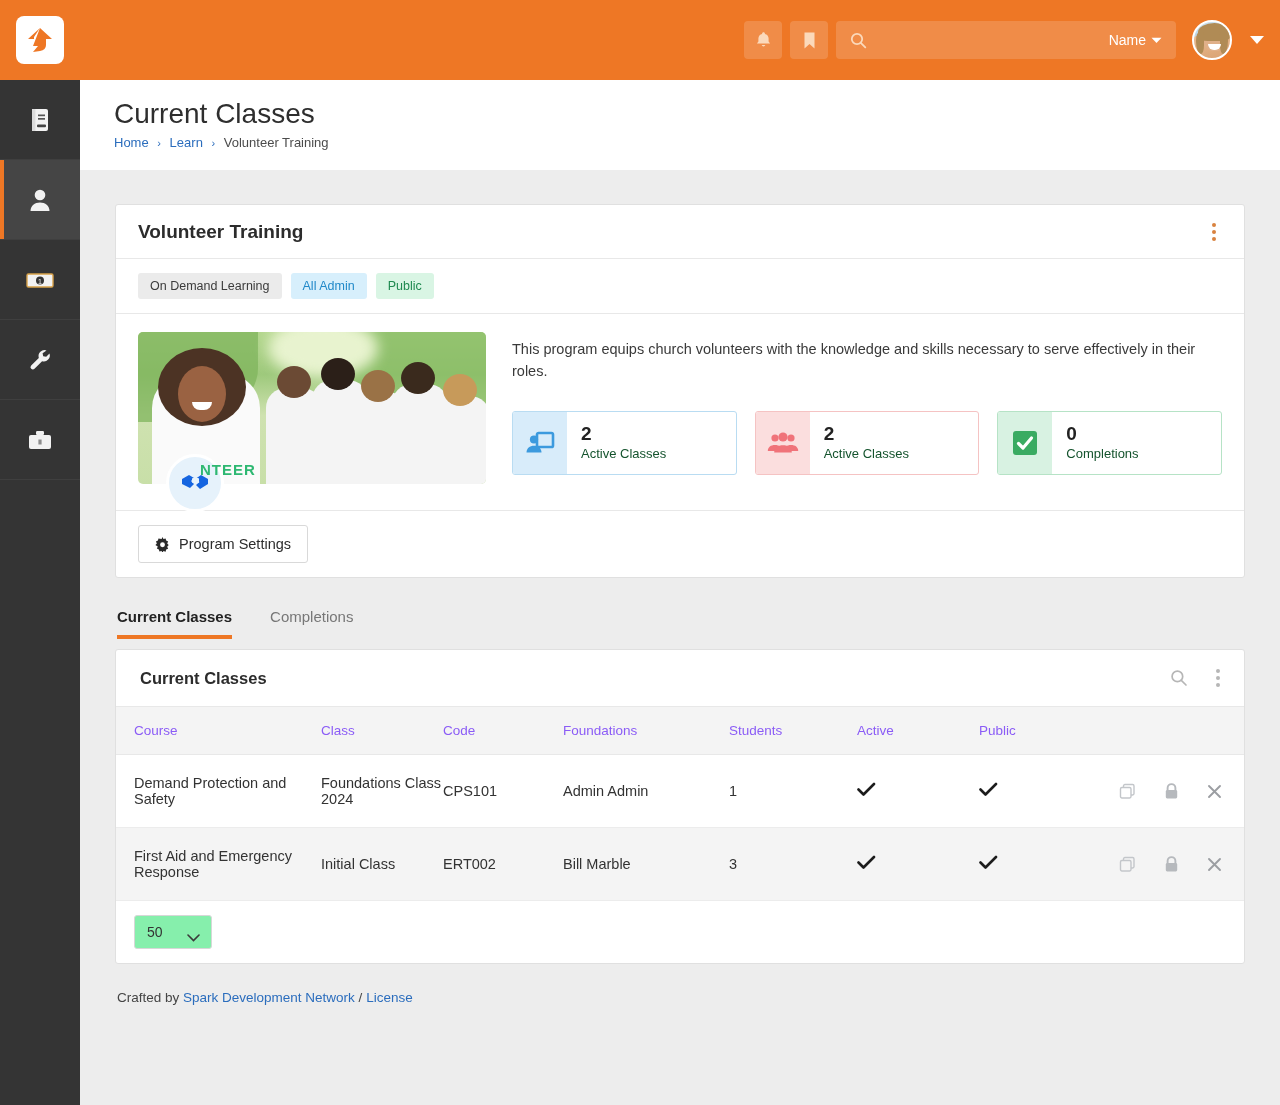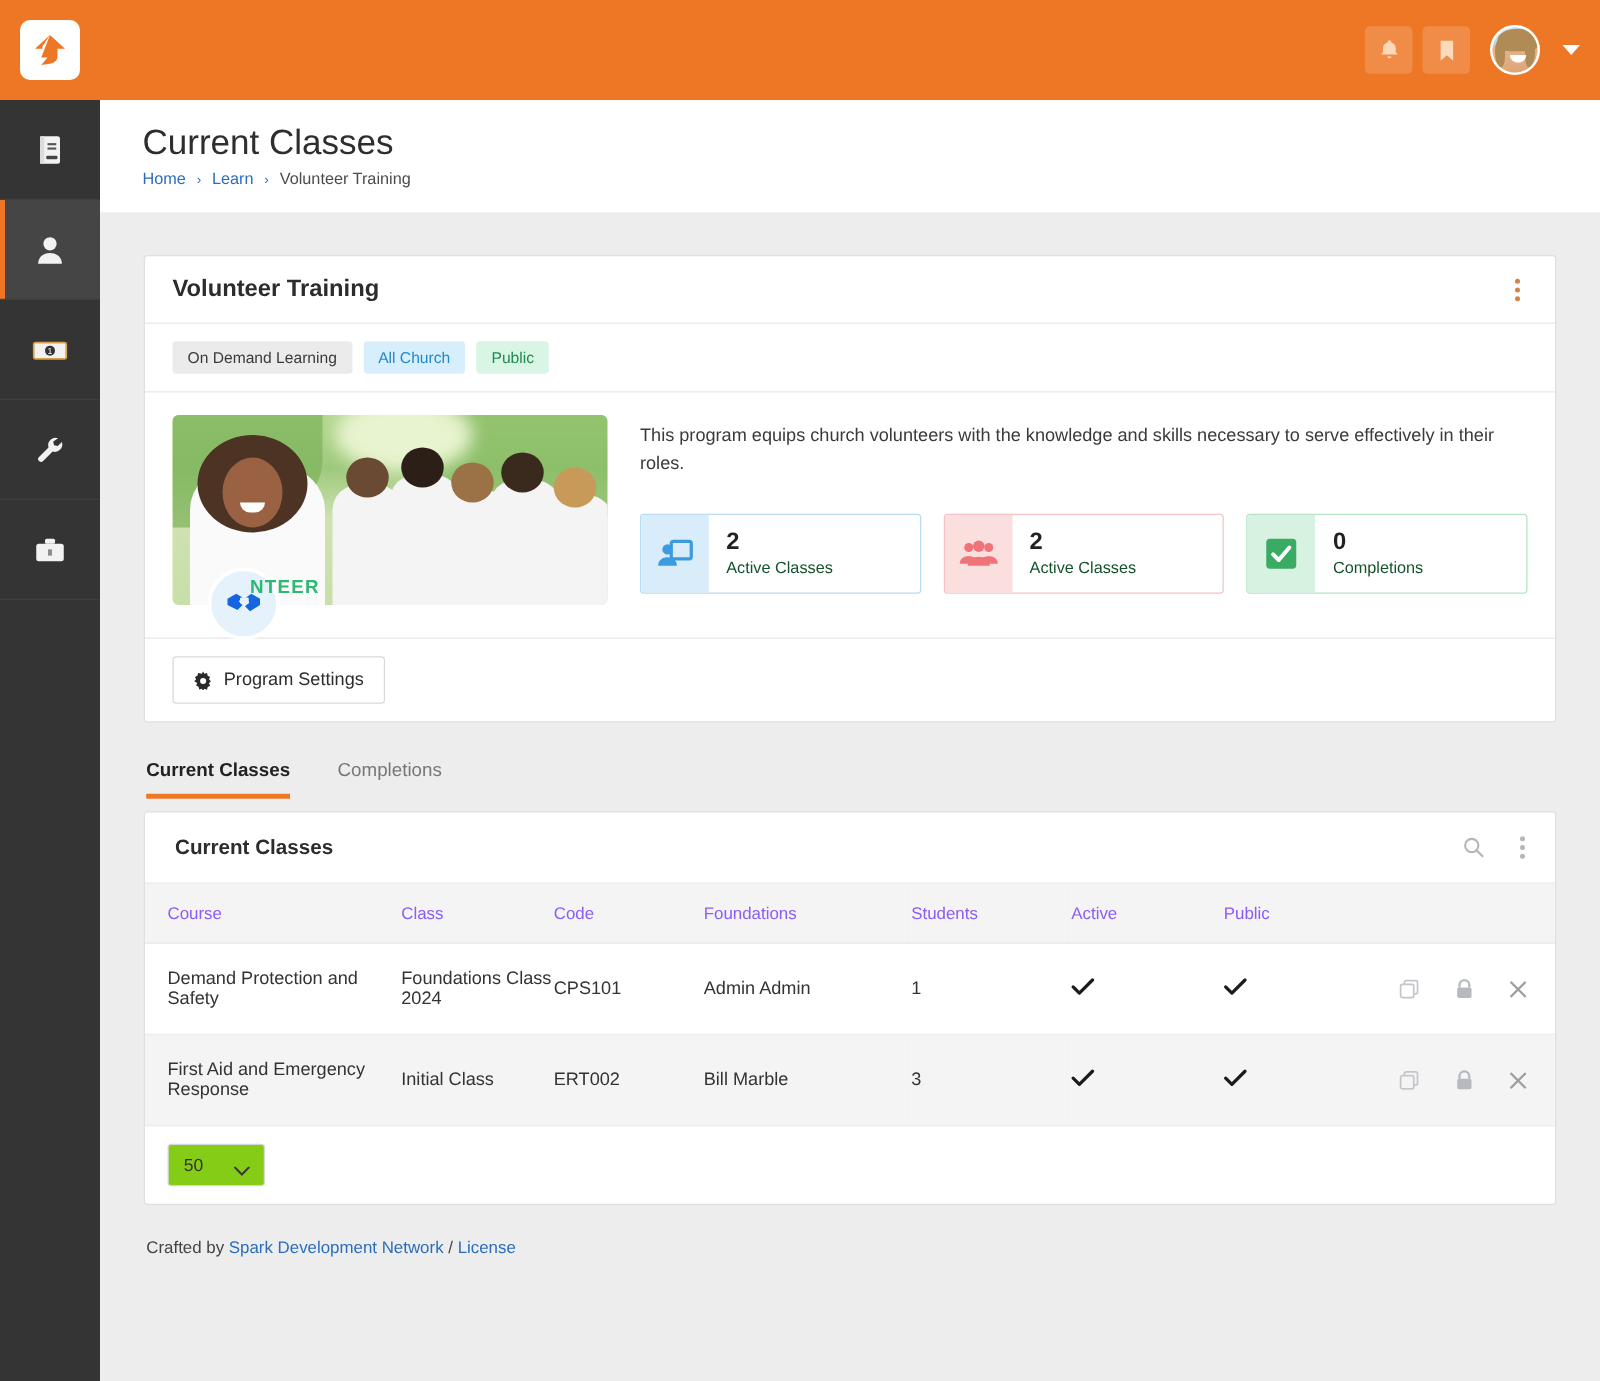--- a/index.html
+++ b/index.html
@@ -219,21 +219,21 @@
   .c-act    { width: 122px; }
   .c-pub    { width: 136px; }
   .c-actions { text-align: right; padding-right: 22px; }
   .row-icons { display: flex; gap: 28px; justify-content: flex-end; align-items: center; }
   .row-icons span { cursor: pointer; line-height: 0; }
 
   .grid-foot { padding: 14px 18px; display: flex; align-items: center; }
   .pager {
     appearance: none; -webkit-appearance: none;
     width: 78px; height: 34px; border: 1px solid #d7d7d7; border-radius: 3px;
-    background: #84cc16; font-size: 14px; color: #333; padding-left: 12px;
+    background: #86efac; font-size: 14px; color: #333; padding-left: 12px;
     font-family: "Liberation Sans", sans-serif; cursor: pointer;
   }
   .pager-wrap { position: relative; display: inline-block; }
   .pager-chev {
     position: absolute; right: 12px; top: 13px; pointer-events: none;
   }
 
   .footer { margin-top: 26px; font-size: 13.5px; color: #444; padding-left: 2px; }
   .footer a { color: #2b6dbd; text-decoration: none; }
 </style>
@@ -252,20 +252,33 @@
     <div class="icon-btn">
       <svg width="17" height="18" viewBox="0 0 17 18">
         <path d="M8.5 1.2c-.8 0-1.4.6-1.4 1.3v.4C4.9 3.3 3.4 5.1 3.4 7.4v3.1l-1.5 2.1h13.2l-1.5-2.1V7.4c0-2.3-1.5-4.1-3.7-4.5v-.4c0-.7-.6-1.3-1.4-1.3z" fill="#fbd9bb"></path>
         <path d="M6.7 14.1a1.85 1.85 0 0 0 3.6 0z" fill="#fbd9bb"></path>
       </svg>
     </div>
     <div class="icon-btn">
       <svg width="15" height="19" viewBox="0 0 15 19">
         <path d="M2.5 1.5h10v16l-5-4.4-5 4.4z" fill="#fbd9bb"></path>
       </svg>
+    </div>
+    <div class="searchbox">
+      <svg width="17" height="17" viewBox="0 0 17 17">
+        <circle cx="7" cy="7" r="5.2" fill="none" stroke="#fbd9bb" stroke-width="1.8"></circle>
+        <line x1="10.8" y1="10.8" x2="15.3" y2="15.3" stroke="#fbd9bb" stroke-width="1.8" stroke-linecap="round"></line>
+      </svg>
+      <input class="search-input" type="text" value="" placeholder="" style="">
+      <div class="name-select">
+        <span>Name</span>
+        <svg width="11" height="7" viewBox="0 0 11 7">
+          <path d="M0.5 0.8 L5.5 6 L10.5 0.8z" fill="#ffffff"></path>
+        </svg>
+      </div>
     </div>
     <div class="avatar">
       <span class="hair-side"></span>
         <span class="hair-side2"></span>
         <span class="smile"></span>
     </div>
     <div class="chev-down-white"></div>
   </div>
 </div>
 
@@ -324,21 +337,21 @@
       <div class="prog-title">Volunteer Training</div>
       <div class="kebab-orange">
         <i></i>
           <i></i>
           <i></i>
       </div>
     </div>
 
     <div class="badges">
       <span class="badge badge-gray">On Demand Learning</span>
-      <span class="badge badge-blue">All Church</span>
+      <span class="badge badge-blue">All Admin</span>
       <span class="badge badge-green">Public</span>
     </div>
 
     <div class="prog-body">
       <div class="photo-wrap">
         <div class="photo">
           <span class="tree1"></span>
             <span class="tree2"></span>
             <span class="sun"></span>
           <span class="grp" style="left:128px;"></span>

